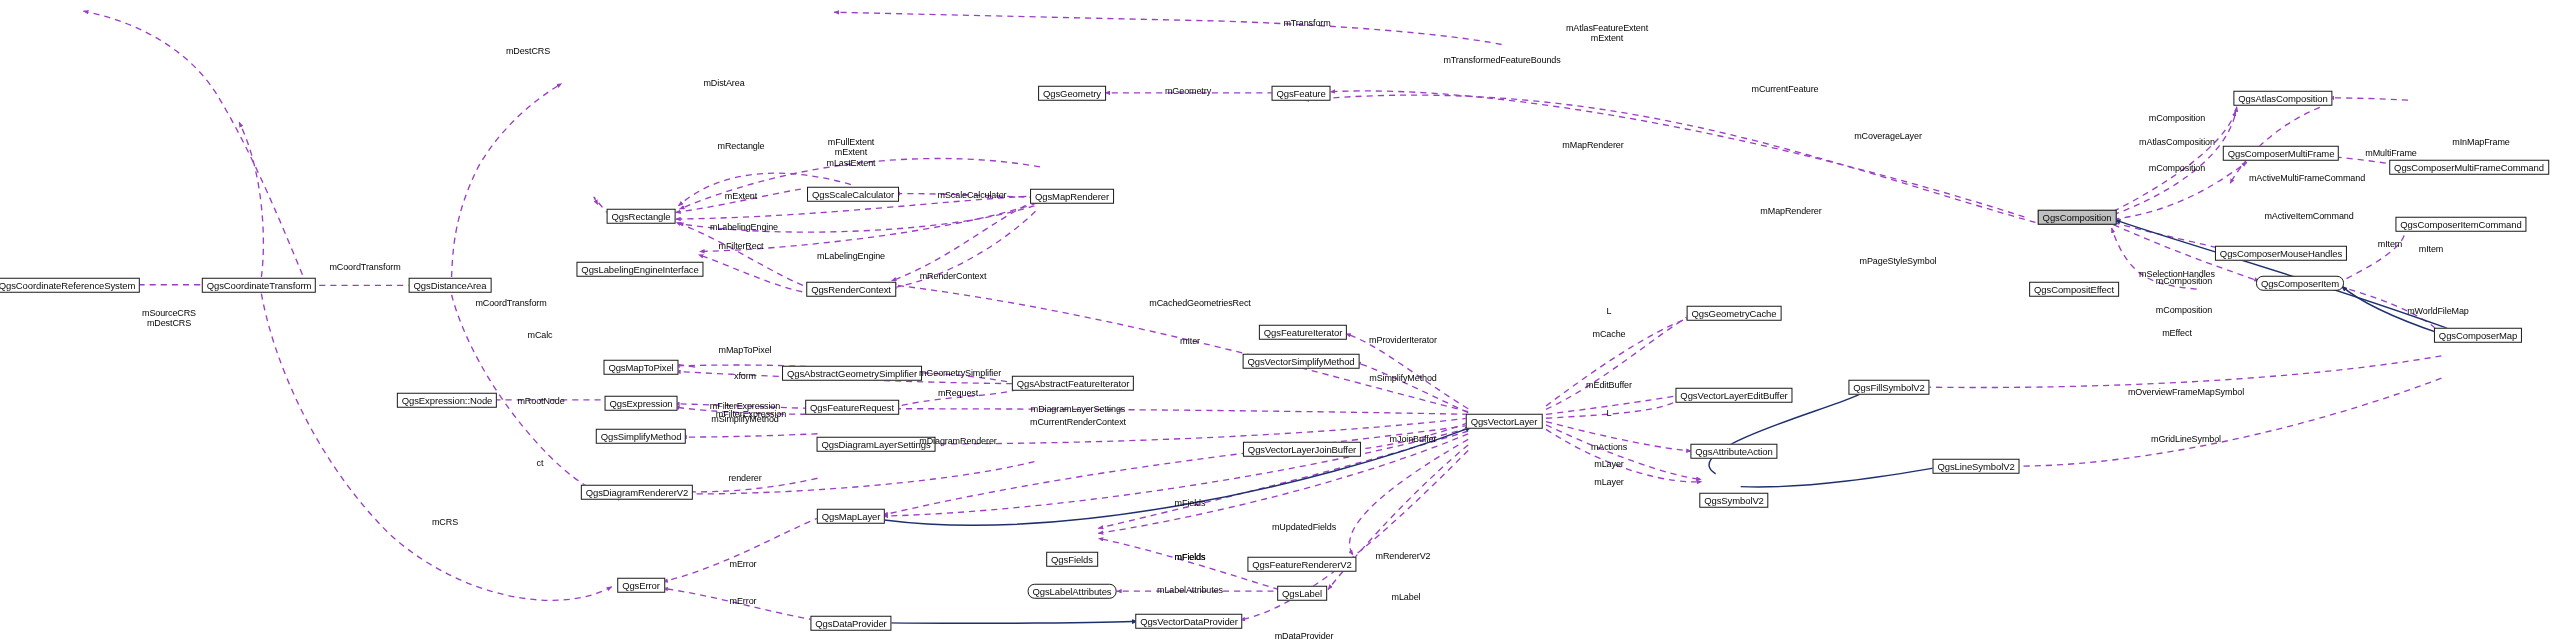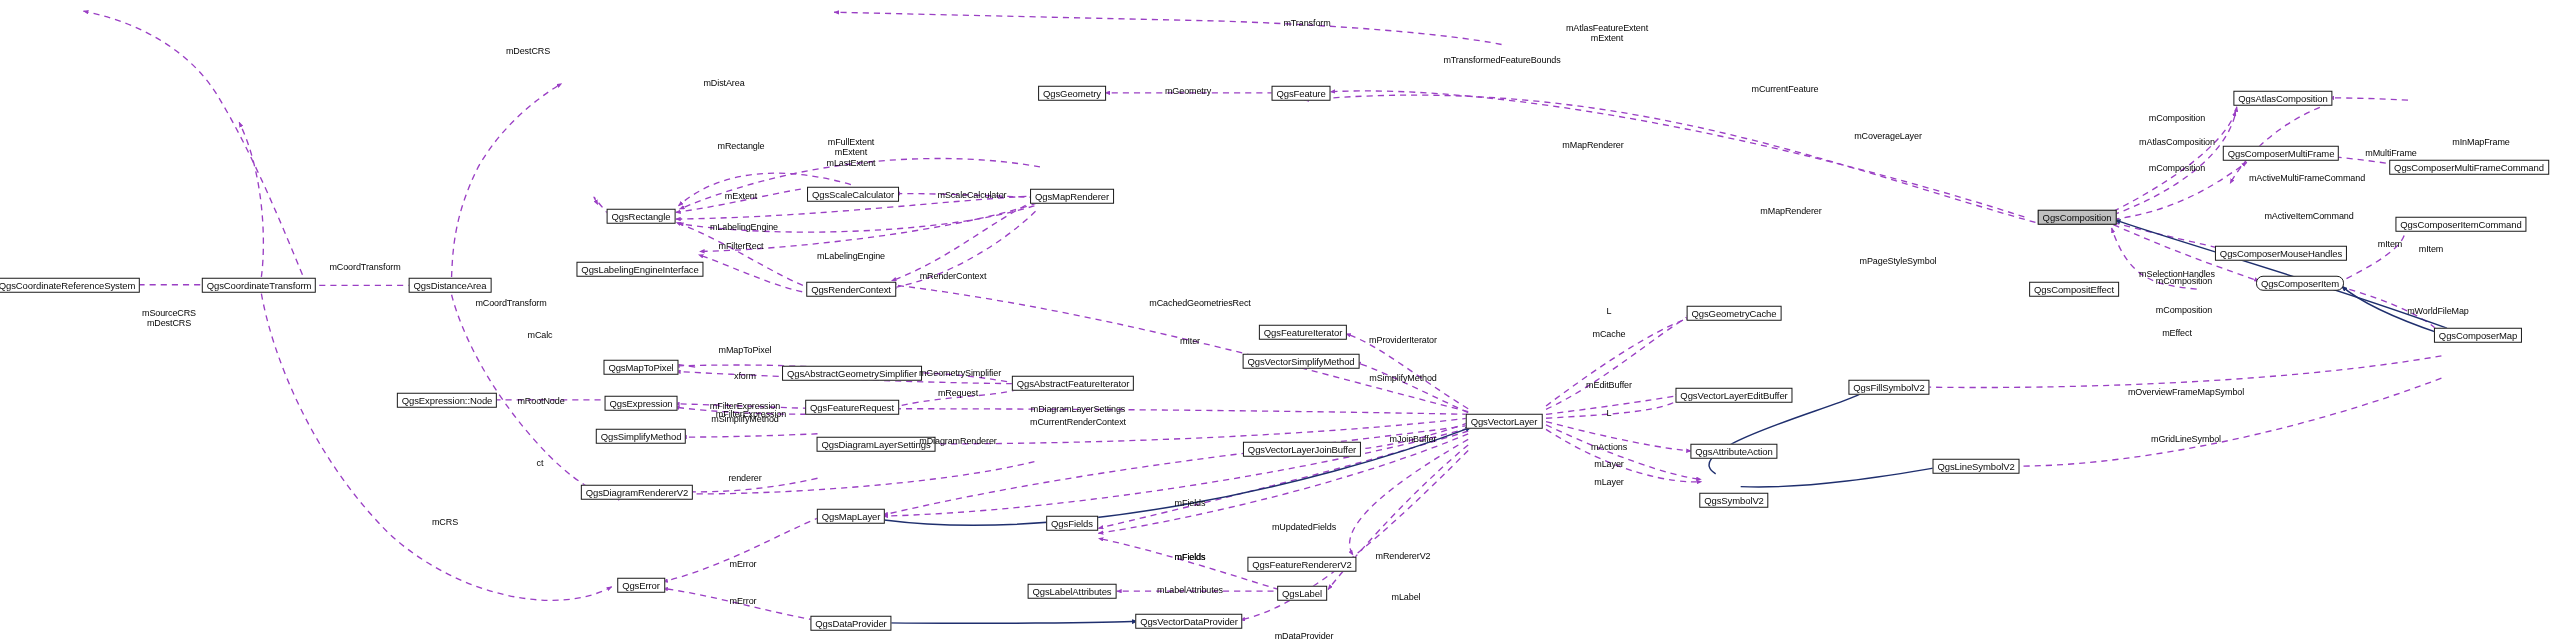--- a/index.html
+++ b/index.html
@@ -185,22 +185,22 @@
       <div class="node" style="left: 641px; top: 436px; min-width: 78px;">QgsSimplifyMethod</div>
       <div class="node" style="left: 447px; top: 400px; min-width: 86px;">QgsExpression::Node</div>
       <div class="node" style="left: 637px; top: 492px; min-width: 89px;">QgsDiagramRendererV2</div>
       <div class="node" style="left: 852px; top: 373px; min-width: 117px;">QgsAbstractGeometrySimplifier</div>
       <div class="node" style="left: 852px; top: 407px; min-width: 81px;">QgsFeatureRequest</div>
       <div class="node" style="left: 876px; top: 444px; min-width: 107px;">QgsDiagramLayerSettings</div>
       <div class="node" style="left: 1073px; top: 383px; min-width: 109px;">QgsAbstractFeatureIterator</div>
       <div class="node" style="left: 851px; top: 516px; min-width: 61px;">QgsMapLayer</div>
       <div class="node" style="left: 641px; top: 585px; min-width: 41px;">QgsError</div>
       <div class="node" style="left: 851px; top: 623px; min-width: 70px;">QgsDataProvider</div>
-      <div class="node" style="left: 1072px; top: 523px; min-width: 46px;">QgsFields</div>
-      <div class="node" style="left: 1072px; top: 591px; min-width: 85px;">QgsLabelAttributes</div>
+      <div class="node" style="left: 1072px; top: 559px; min-width: 46px;">QgsFields</div>
+      <div class="node" style="left: 1072px; top: 591px; min-width: 85px; border-radius: 7px;">QgsLabelAttributes</div>
       <div class="node" style="left: 1189px; top: 621px; min-width: 98px;">QgsVectorDataProvider</div>
       <div class="node" style="left: 1302px; top: 564px; min-width: 96px;">QgsFeatureRendererV2</div>
       <div class="node" style="left: 1302px; top: 593px; min-width: 46px;">QgsLabel</div>
       <div class="node" style="left: 1303px; top: 332px; min-width: 82px;">QgsFeatureIterator</div>
       <div class="node" style="left: 1301px; top: 361px; min-width: 106px;">QgsVectorSimplifyMethod</div>
       <div class="node" style="left: 1302px; top: 449px; min-width: 102px;">QgsVectorLayerJoinBuffer</div>
       <div class="node" style="left: 1504px; top: 421px; min-width: 69px;">QgsVectorLayer</div>
       <div class="node" style="left: 1734px; top: 313px; min-width: 83px;">QgsGeometryCache</div>
       <div class="node" style="left: 1734px; top: 395px; min-width: 103px;">QgsVectorLayerEditBuffer</div>
       <div class="node" style="left: 1734px; top: 451px; min-width: 82px;">QgsAttributeAction</div>

